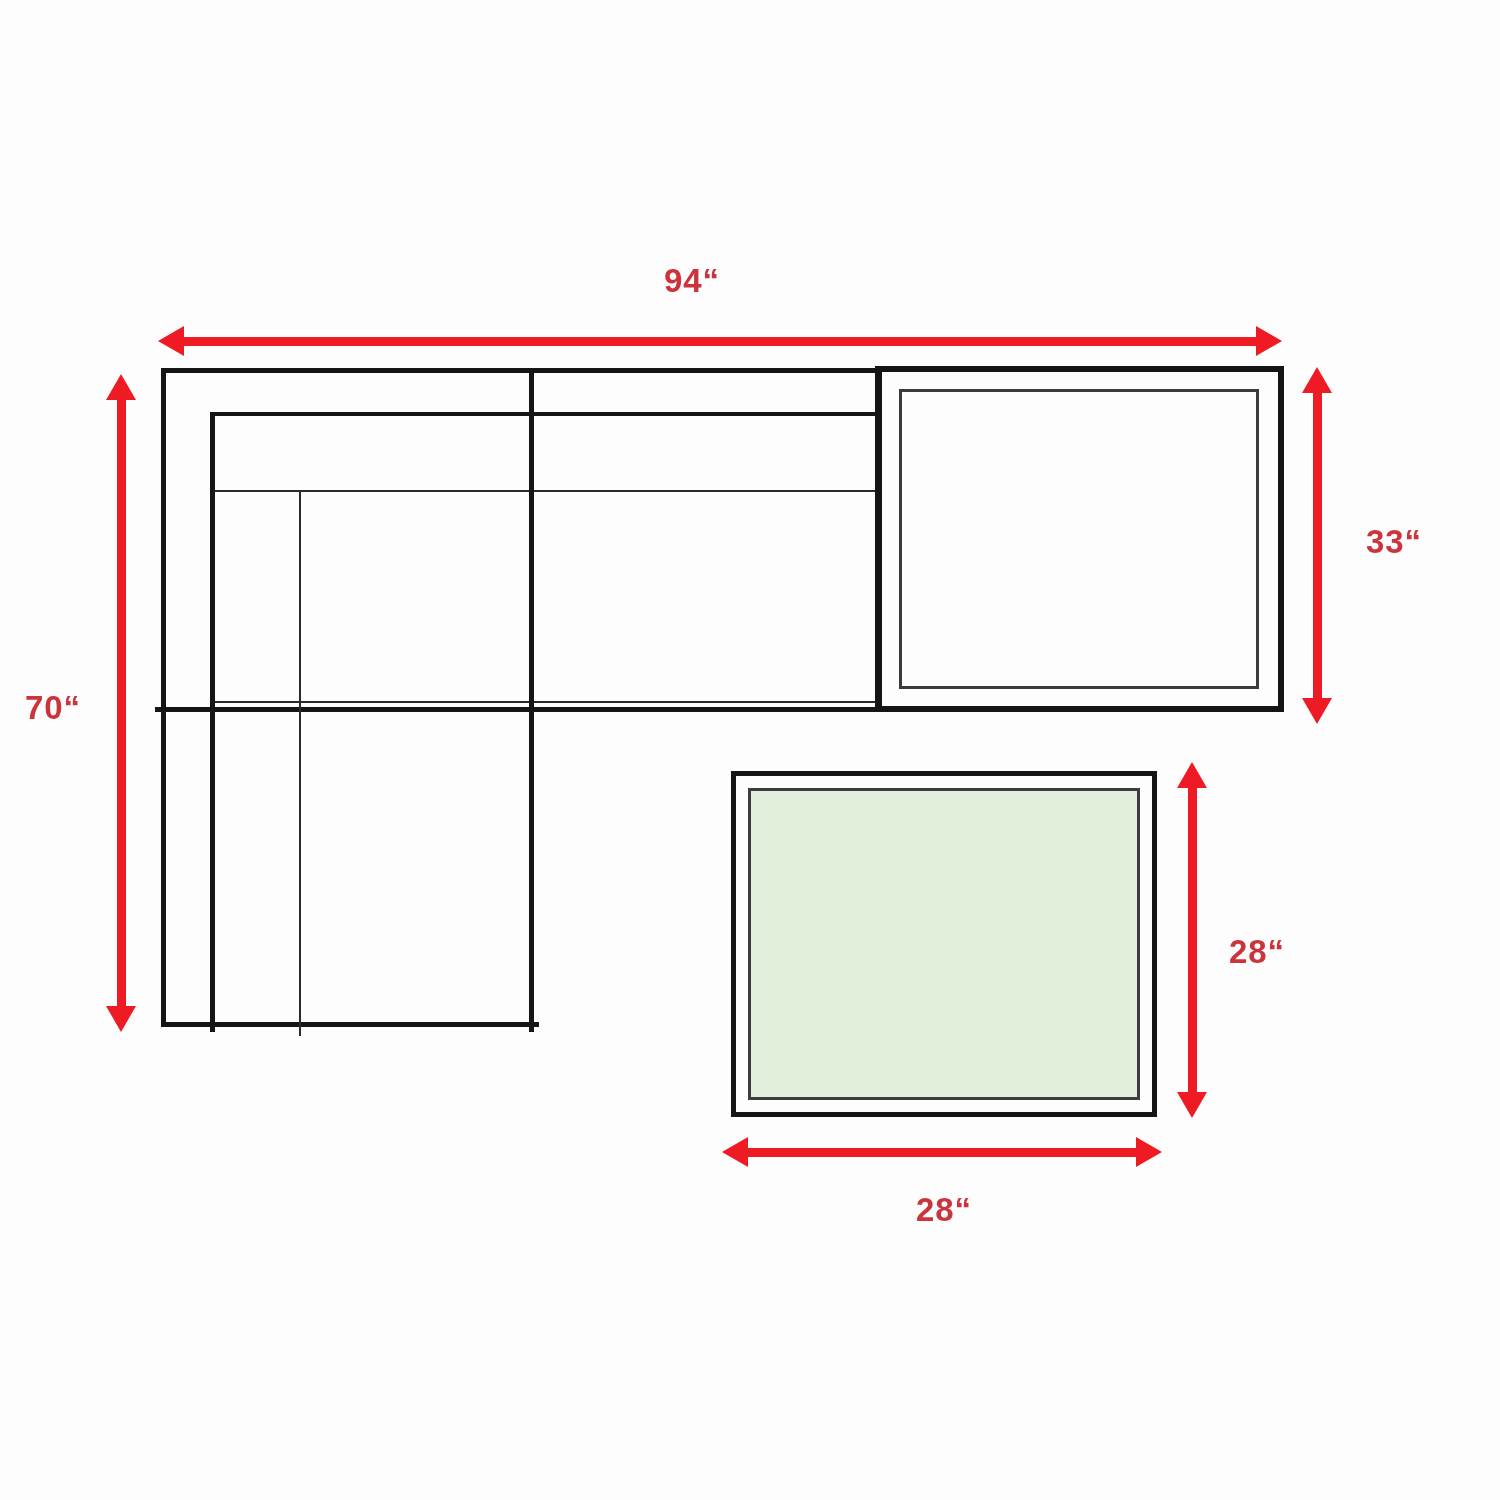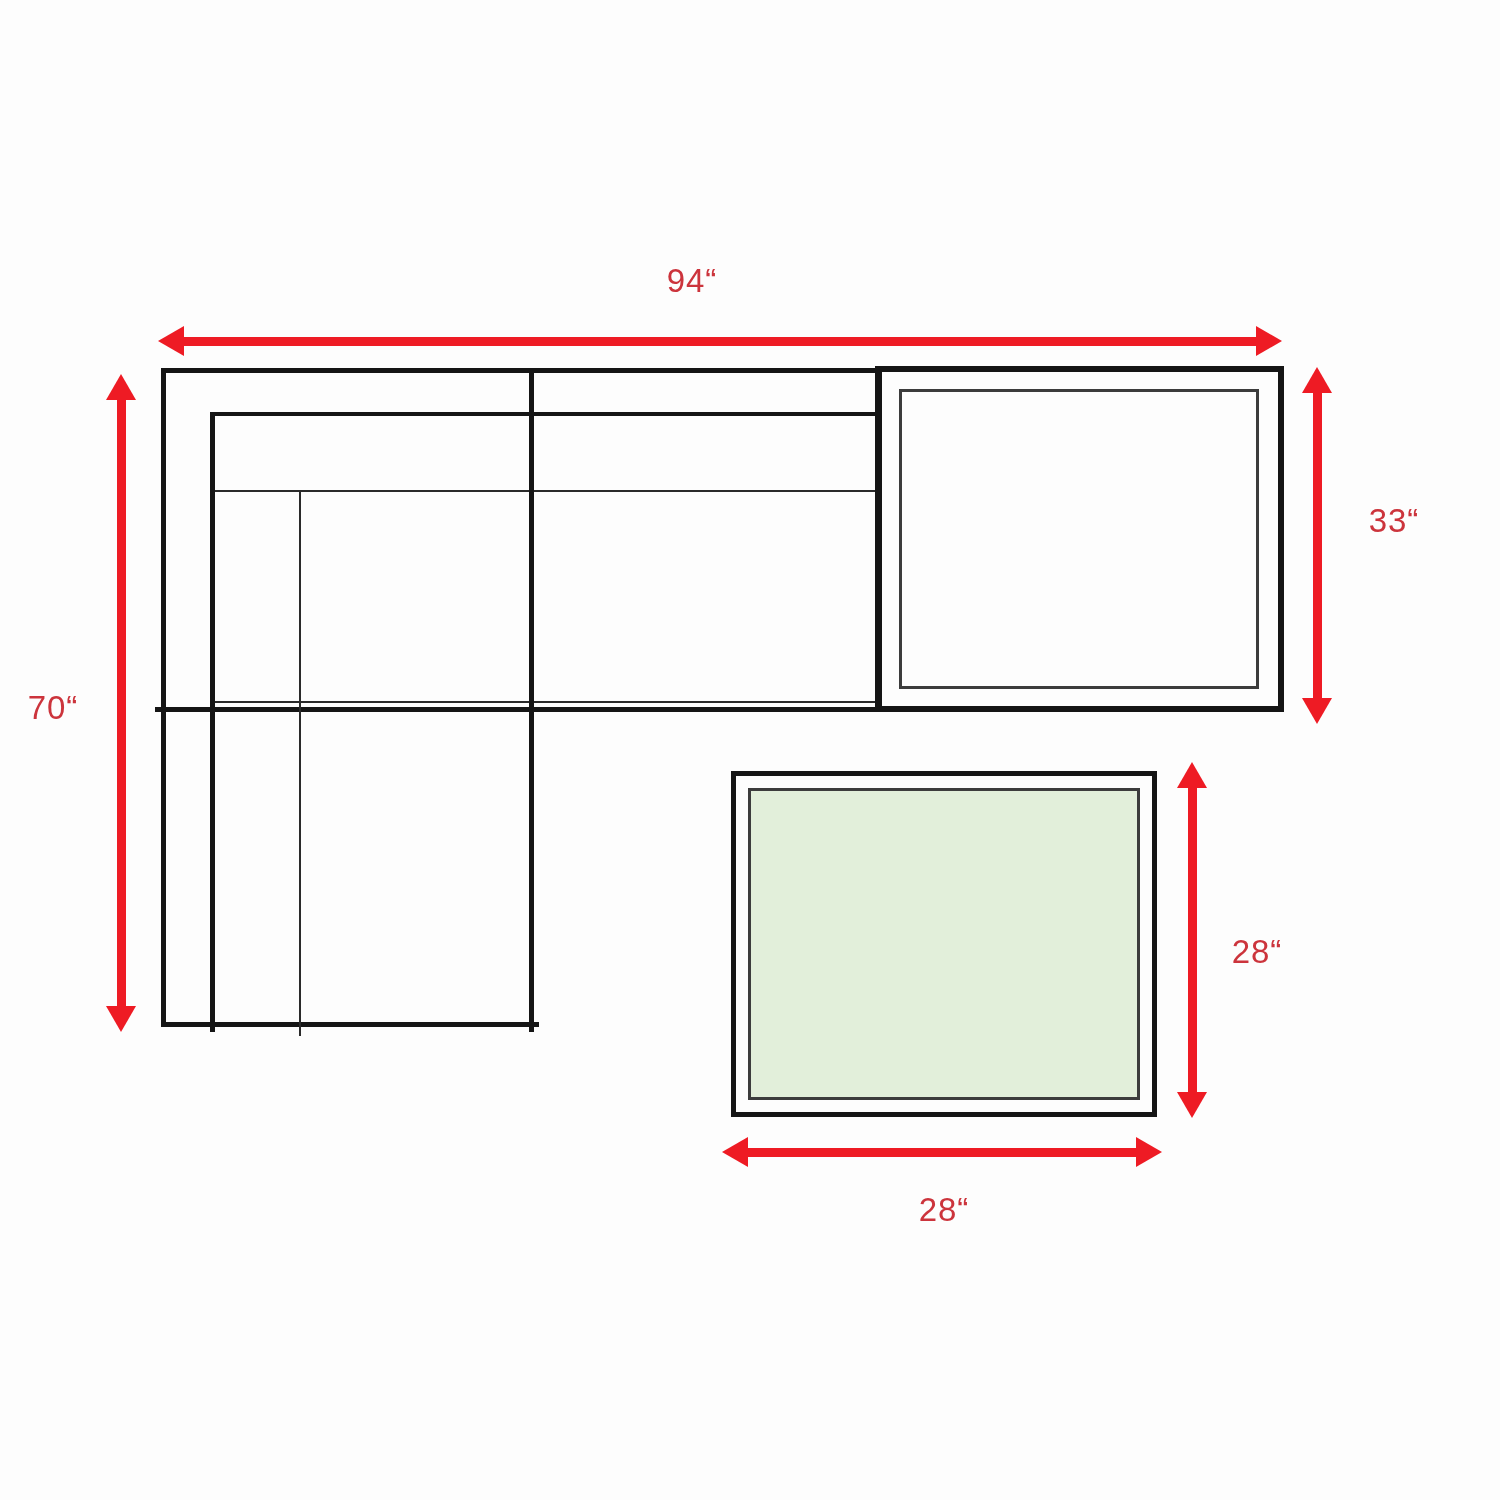--- a/index.html
+++ b/index.html
@@ -36,21 +36,21 @@
   .arrow-v .head-end { bottom:0; left:50%; margin-left:-15px;
       border-left:15px solid transparent; border-right:15px solid transparent;
       border-top:26px solid #ee1b24; }
 
   
   .dim-label {
     position:absolute;
     transform:translate(-50%,-50%);
     color:#cc343c;
     font-size:33px;
-    font-weight:400;
+    font-weight:700;
     white-space:nowrap;
     letter-spacing:1px;
   }
 </style>
 </head>
 <body>
 
 <div id="canvas">
 
   <div class="seg" style="left:161px; top:368px; width:719px; height:5px;"></div>
@@ -110,19 +110,19 @@
   <div class="arrow arrow-h" style="left:722px; top:1136px; width:440px; height:32px;">
     <div class="head head-start"></div>
     <div class="shaft"></div>
     <div class="head head-end"></div>
   </div>
 
   <div class="dim-label" style="left:692px; top:281px;">94“</div>
 
   <div class="dim-label" style="left:53px; top:708px;">70“</div>
 
-  <div class="dim-label" style="left:1394px; top:521px;">33“</div>
+  <div class="dim-label" style="left:1394px; top:542px;">33“</div>
 
   <div class="dim-label" style="left:1257px; top:952px;">28“</div>
 
   <div class="dim-label" style="left:944px; top:1210px;">28“</div>
 
 </div>
 
 </body></html>

